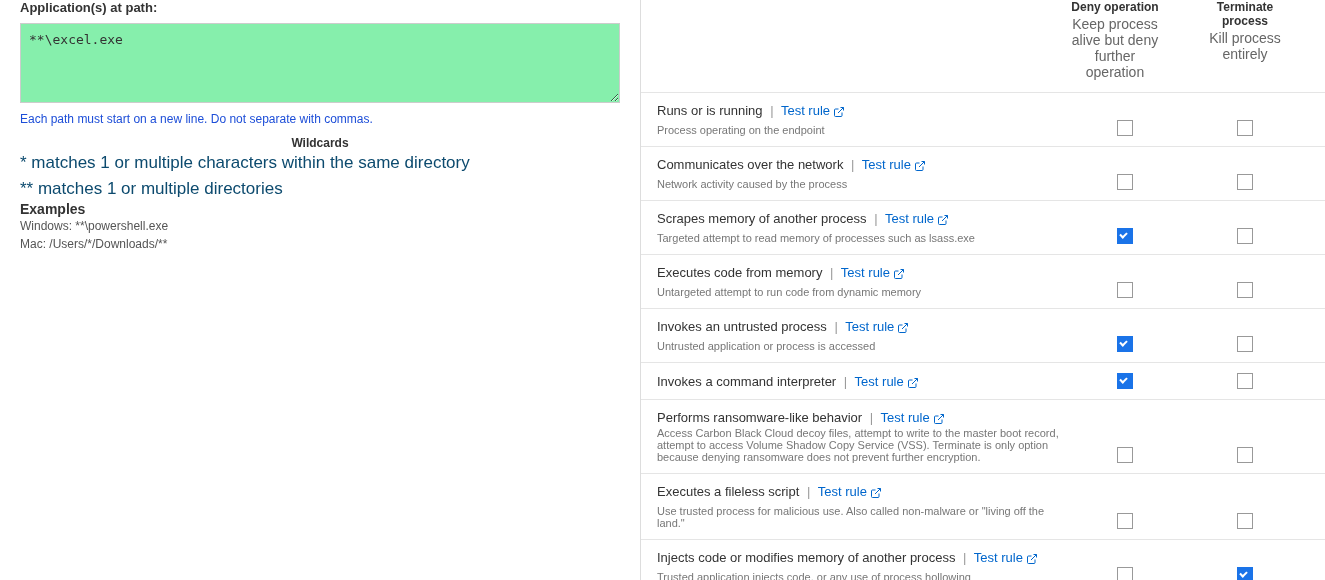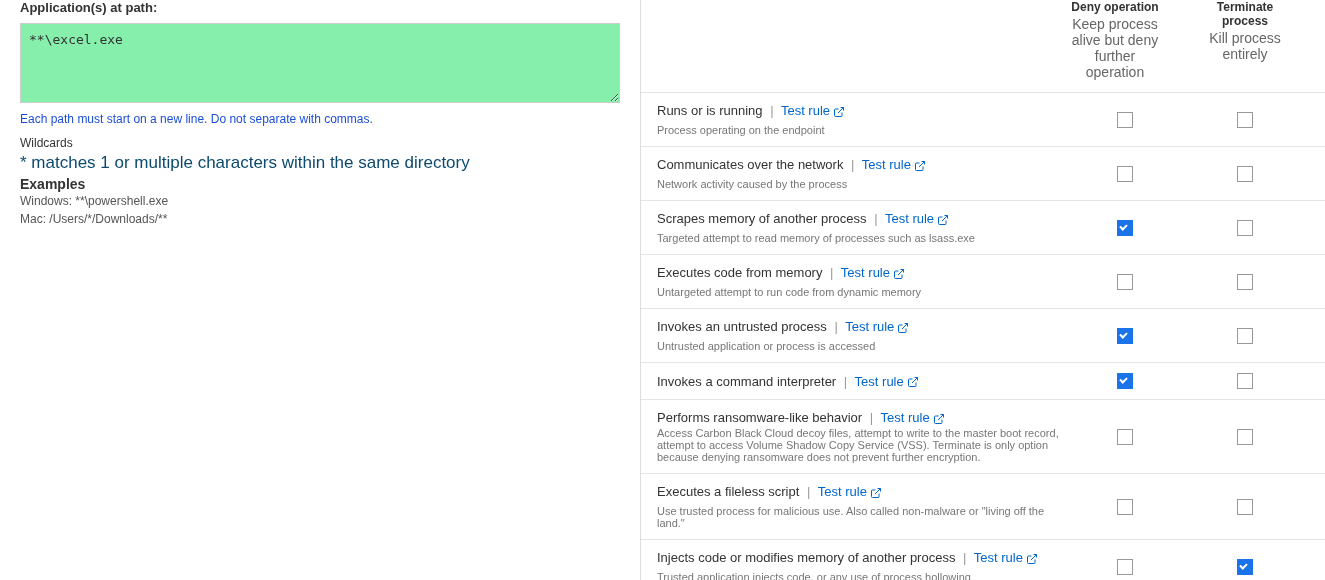--- a/index.html
+++ b/index.html
@@ -35,23 +35,24 @@
     }
     .hint-text {
       color: #1d4ed8;
       font-size: 12px;
       margin-top: 6px;
     }
     .wildcards-section {
       margin-top: 10px;
     }
     .wildcards-title {
-      font-weight: normal;
+      font-weight: bold;
       font-size: 12px;
       color: #333;
+      text-align: center;
     }
     .wildcards-detail {
       font-size: 17px;
       color: #0c4a6e;
       line-height: 1.5;
     }
     .examples-title {
       font-weight: bold;
       font-size: 14px;
       color: #333;
@@ -83,21 +84,21 @@
       padding: 0 10px;
     }
     .col-header-sub {
       font-weight: normal;
       font-size: 14px;
       color: #666;
       margin-top: 2px;
     }
     .rule-row {
       display: flex;
-      align-items: center;
+      align-items: flex-end;
       padding: 10px 20px 10px 16px;
       border-top: 1px solid #e5e5e5;
       position: relative;
     }
     .rule-info {
       flex: 1;
     }
     .rule-name {
       font-size: 13px;
       color: #333;
@@ -201,20 +202,21 @@
 <div class="full-layout">
   <div class="top-section">
 
     <div class="left-panel">
       <div class="left-panel-title">Application(s) at path:</div>
       <textarea class="path-textarea" style="">**\excel.exe</textarea>
       <div class="hint-text">Each path must start on a new line. Do not separate with commas.</div>
       <div class="wildcards-section">
         <div class="wildcards-title">Wildcards</div>
         <div class="wildcards-detail">* matches 1 or multiple characters within the same directory</div>
+        <div class="wildcards-detail">** matches 1 or multiple directories</div>
         <div class="examples-title">Examples</div>
         <div class="examples-detail">Windows: **\powershell.exe</div>
         <div class="examples-detail">Mac: /Users/*/Downloads/**</div>
       </div>
     </div>
 
     <div class="right-panel">
 
       <div class="column-headers">
         <div class="col-header">

